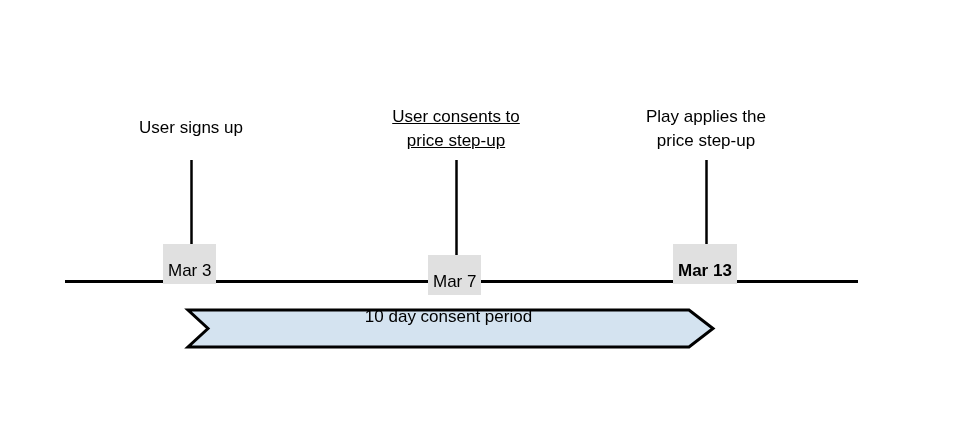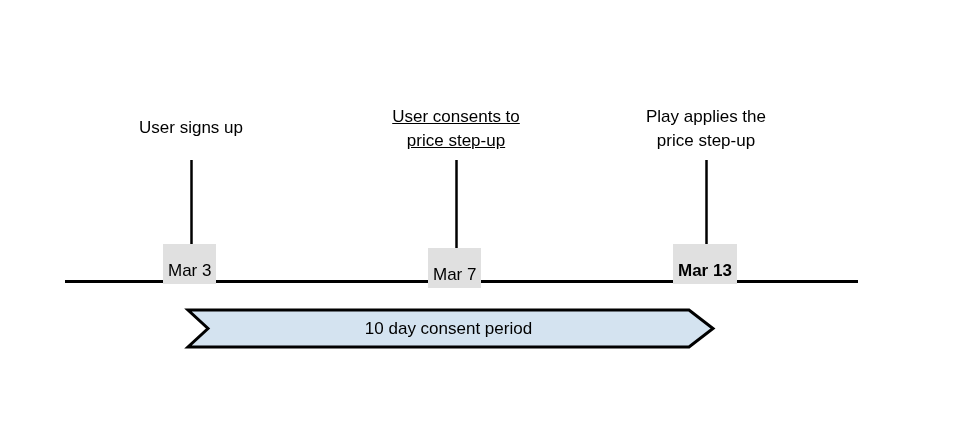--- a/index.html
+++ b/index.html
@@ -75,23 +75,23 @@
 
   <div class="evt-label" style="left:91px; top:116px; width:200px;">
     <span class="ln">User signs up</span>
   </div>
   <div class="date-chip" style="left:163px; top:244px;">Mar 3</div>
 
   <div class="evt-label" style="left:356px; top:105px; width:200px;text-decoration:underline;">
     <span class="ln">User consents to</span>
     <span class="ln">price step-up</span>
   </div>
-  <div class="date-chip" style="left:428px; top:248px;">Mar 7</div>
+  <div class="date-chip" style="left:428px; top:255px;">Mar 7</div>
 
   <div class="evt-label" style="left:606px; top:105px; width:200px;">
     <span class="ln">Play applies the</span>
     <span class="ln">price step-up</span>
   </div>
   <div class="date-chip" style="left:673px; top:244px;font-weight:bold;">Mar 13</div>
 
-  <div class="banner-label" style="left:208px; top:318px; width:481px;">10 day consent period</div>
+  <div class="banner-label" style="left:208px; top:306px; width:481px;">10 day consent period</div>
 
 </div>
 
 </body></html>

